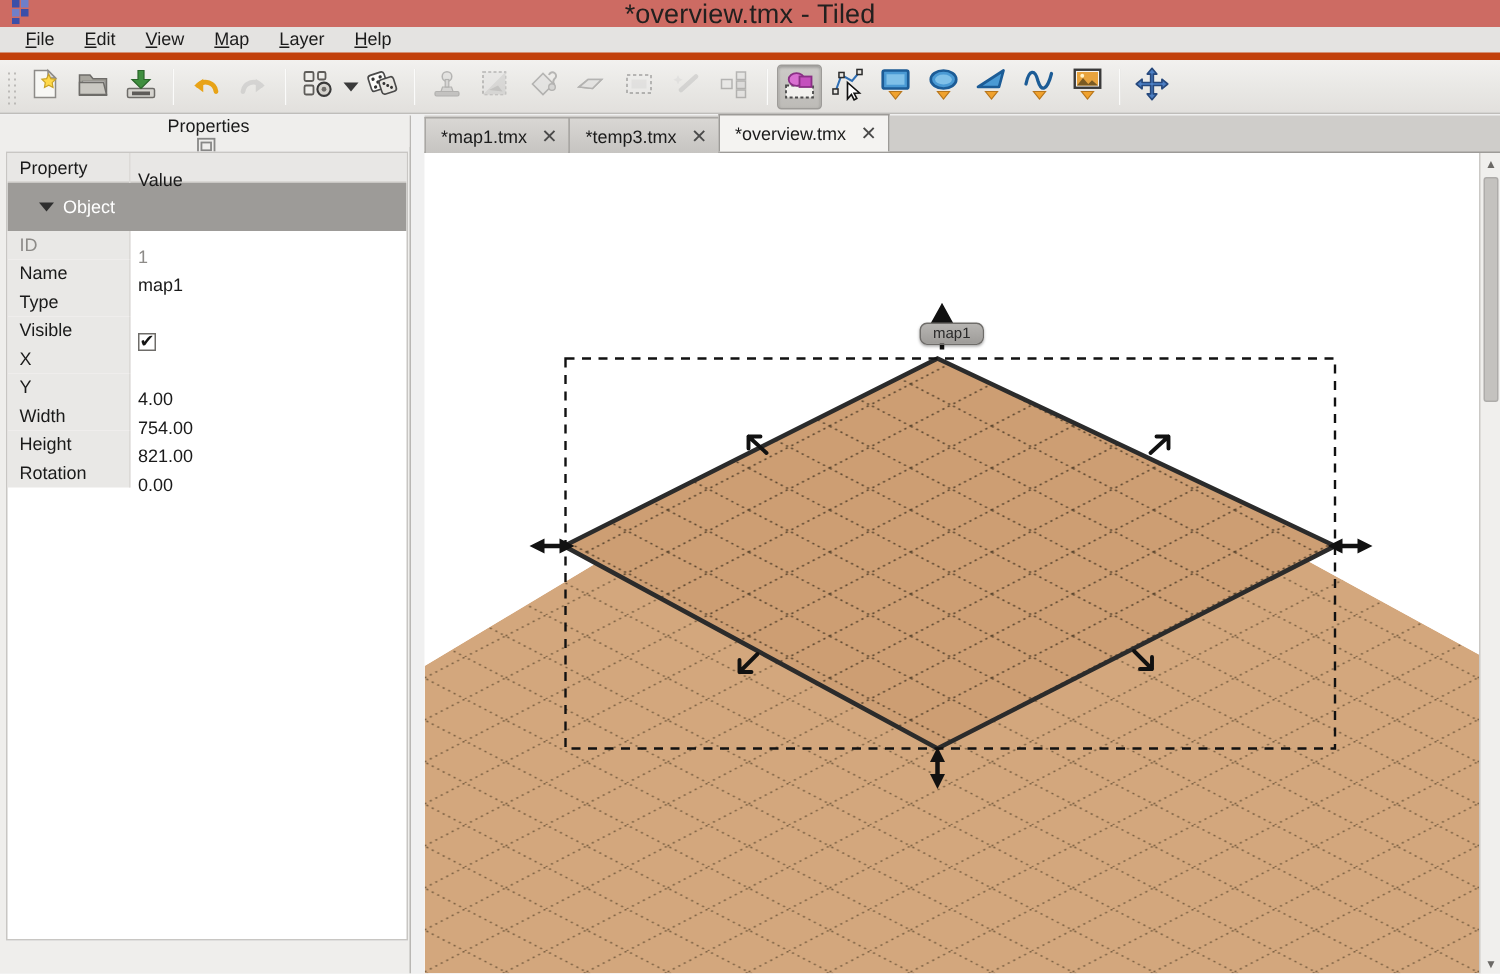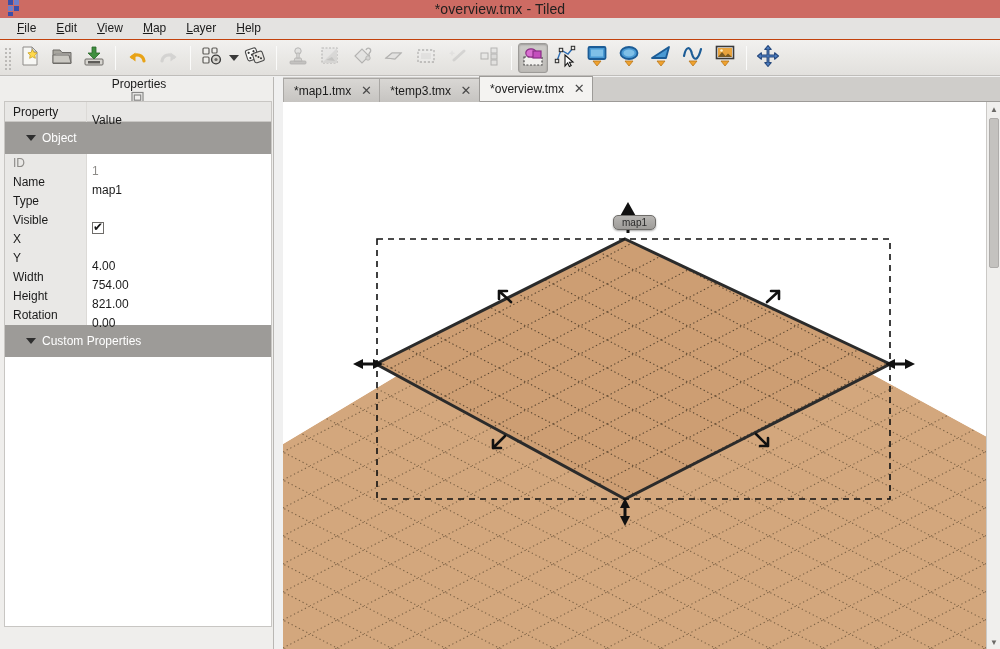--- a/index.html
+++ b/index.html
@@ -15,31 +15,31 @@
   }
   #app { position: relative; width: 1000px; height: 649px; }
 
   
   .titlebar {
     position: absolute; left: 0; top: 0; width: 1000px; height: 18px;
     background: #cd6b63;
     display: flex; align-items: center; justify-content: center;
   }
   .titlebar .title {
-    font-size: 14px; color: #22201f; letter-spacing: .1px;
+    font-size: 18px; color: #22201f; letter-spacing: .1px;
   }
   .app-logo {
     position: absolute; left: 4px; top: -1px; width: 20px; height: 18px;
   }
 
   
   .menubar {
     position: absolute; left: 0; top: 18px; width: 1000px; height: 22px;
     background: #e4e3e1;
-    border-bottom: 1px solid #c2410c;
+    border-bottom: 5px solid #c2410c;
     display: flex; align-items: center; padding-left: 7px;
   }
   .menu-item {
     padding: 2px 10px; font-size: 12px; color: #1b1b1b; cursor: default;
     line-height: 15px;
   }
   .menu-item u { text-decoration: underline; }
 
   
   .toolbar {
@@ -523,26 +523,20 @@
       </div>
       <div class="prow shade">
         <div class="pname">Height</div>
         <div class="pval">821.00</div>
       </div>
       <div class="prow shade">
         <div class="pname">Rotation</div>
         <div class="pval">0.00</div>
       </div>
 
-      <div class="prow group">
-        <div class="gname">
-          <span class="tri"></span>
-          <span>Custom Properties</span>
-        </div>
-      </div>
     </div>
 
     <div class="dock-scroll-h"></div>
   </div>
 
   <div class="tabbar">
     <div class="tab">
       <span>*map1.tmx</span>
       <span class="x">✕</span>
     </div>

